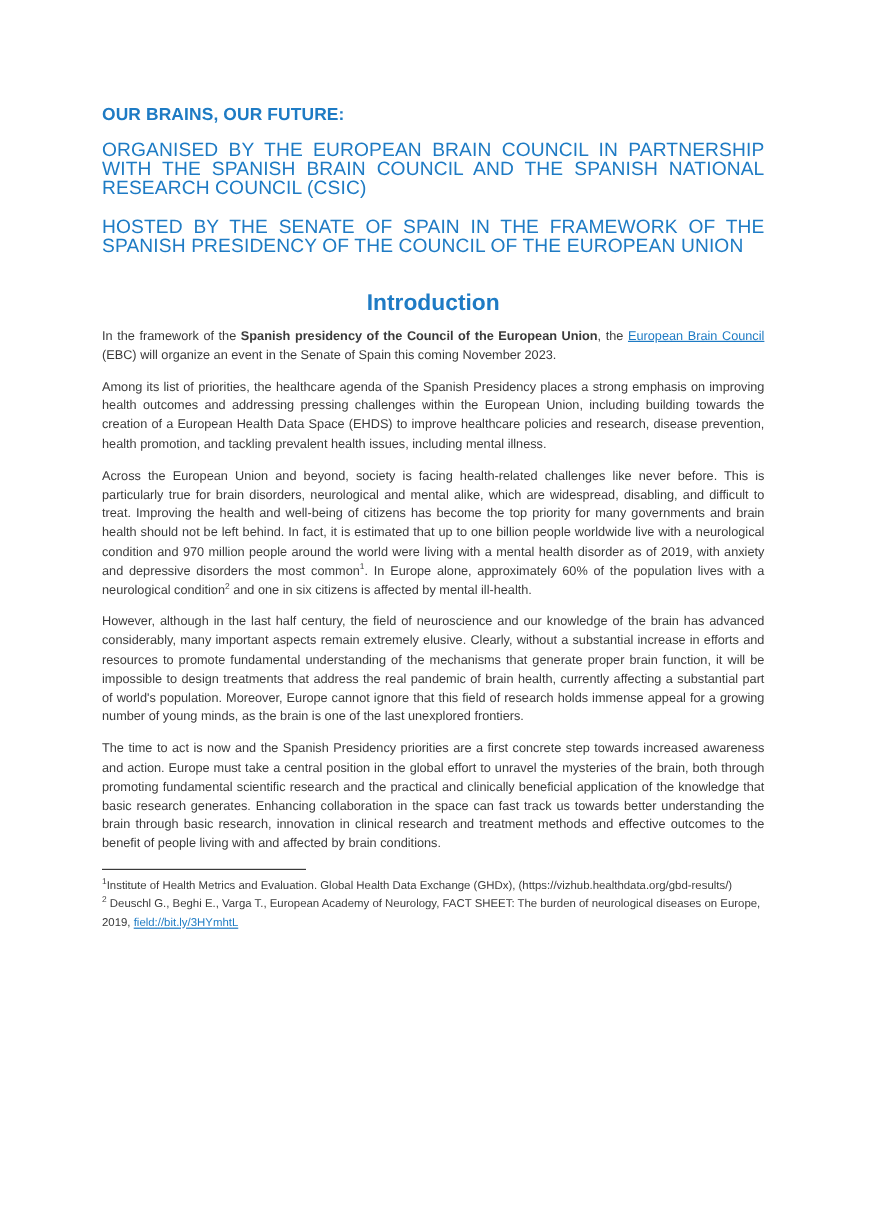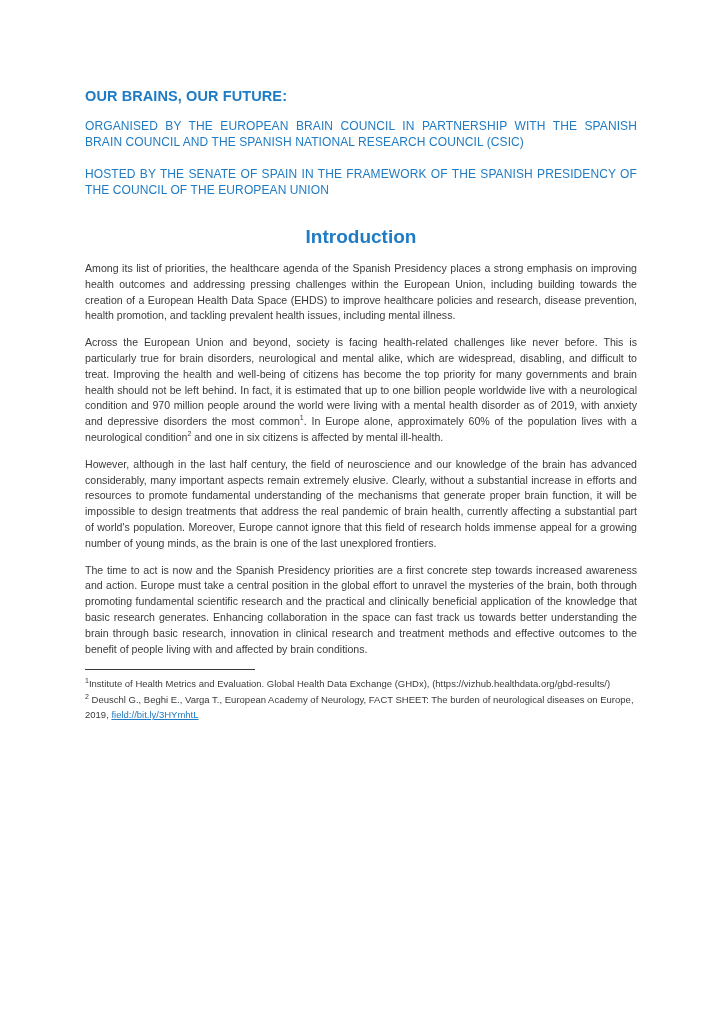--- a/index.html
+++ b/index.html
@@ -25,21 +25,21 @@
     line-height:20px;
     margin:0;
     letter-spacing:.1px;
   }
   .title2{
     margin-top:18px;
     line-height:28px;
   }
   .subcaps{
     color:var(--accent);
-    font-size:12px;
+    font-size:16px;
     line-height:16px;
     margin:12px 0 0;
     text-align:justify;
     letter-spacing:.1px;
   }
   .subcaps + .subcaps{margin-top:16px;}
   .venue{
     color:var(--accent);
     font-size:12px;
     font-weight:bold;
@@ -92,20 +92,21 @@
 <div class="page">
 
   <h1 class="title">OUR BRAINS, OUR FUTURE:</h1>
 
   <p class="subcaps">ORGANISED BY THE EUROPEAN BRAIN COUNCIL IN PARTNERSHIP WITH THE SPANISH BRAIN COUNCIL AND THE SPANISH NATIONAL RESEARCH COUNCIL (CSIC)</p>
   <p class="subcaps">HOSTED BY THE SENATE OF SPAIN IN THE FRAMEWORK OF THE SPANISH PRESIDENCY OF THE COUNCIL OF THE EUROPEAN UNION</p>
 
 
   <h2 class="section">Introduction</h2>
 
+  <p class="body first"><span>In the framework of the </span><strong>Spanish presidency of the Council of the European Union</strong><span>, the </span><a class="link" href="#">European Brain Council</a><span> (EBC) will organize an event in the Senate of Spain this coming November 2023.</span></p>
 
   <p class="body">Among its list of priorities, the healthcare agenda of the Spanish Presidency places a strong emphasis on improving health outcomes and addressing pressing challenges within the European Union, including building towards the creation of a European Health Data Space (EHDS) to improve healthcare policies and research, disease prevention, health promotion, and tackling prevalent health issues, including mental illness.</p>
 
   <p class="body"><span>Across the European Union and beyond, society is facing health-related challenges like never before. This is particularly true for brain disorders, neurological and mental alike, which are widespread, disabling, and difficult to treat. Improving the health and well-being of citizens has become the top priority for many governments and brain health should not be left behind. In fact, it is estimated that up to one billion people worldwide live with a neurological condition and 970 million people around the world were living with a mental health disorder as of 2019, with anxiety and depressive disorders the most common</span><sup>1</sup><span>. In Europe alone, approximately 60% of the population lives with a neurological condition</span><sup>2</sup><span> and one in six citizens is affected by mental ill-health.</span></p>
 
   <p class="body">However, although in the last half century, the field of neuroscience and our knowledge of the brain has advanced considerably, many important aspects remain extremely elusive. Clearly, without a substantial increase in efforts and resources to promote fundamental understanding of the mechanisms that generate proper brain function, it will be impossible to design treatments that address the real pandemic of brain health, currently affecting a substantial part of world's population. Moreover, Europe cannot ignore that this field of research holds immense appeal for a growing number of young minds, as the brain is one of the last unexplored frontiers.</p>
 
   <p class="body">The time to act is now and the Spanish Presidency priorities are a first concrete step towards increased awareness and action. Europe must take a central position in the global effort to unravel the mysteries of the brain, both through promoting fundamental scientific research and the practical and clinically beneficial application of the knowledge that basic research generates. Enhancing collaboration in the space can fast track us towards better understanding the brain through basic research, innovation in clinical research and treatment methods and effective outcomes to the benefit of people living with and affected by brain conditions.</p>
 
   <div class="footnotes">

